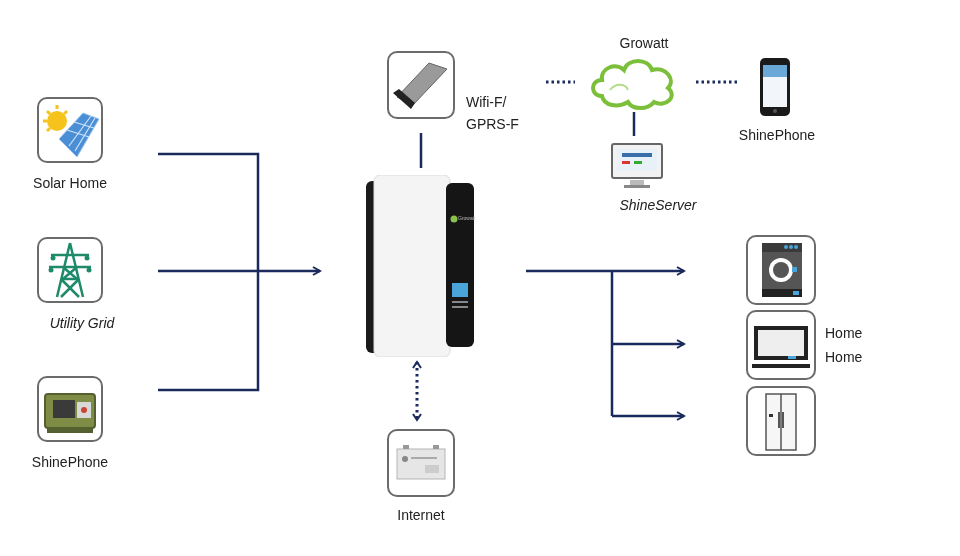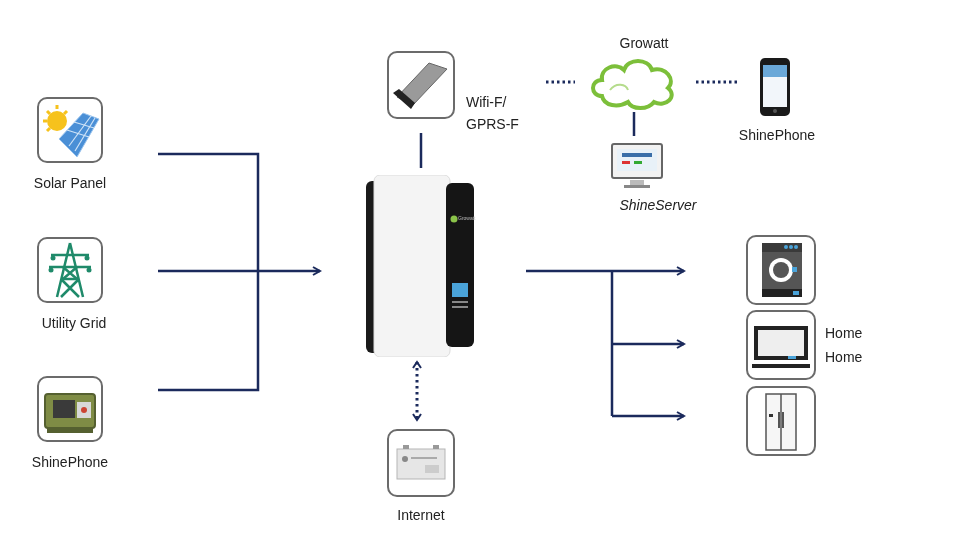--- a/index.html
+++ b/index.html
@@ -60,40 +60,40 @@
     </g>
     <polygon points="20,40 44,14 60,20 38,58" fill="#4a8fd6" stroke="#9bc4ee" stroke-width="1"></polygon>
     <g stroke="#cfe3f7" stroke-width="1.2">
       <line x1="28" y1="31" x2="50" y2="38"></line>
         <line x1="35" y1="23" x2="55" y2="29"></line>
       <line x1="30" y1="47" x2="52" y2="17"></line>
         <line x1="36" y1="52" x2="56" y2="19"></line>
     </g>
   </svg>
 </div>
-<div class="label center" style="left:70px;top:175px;">Solar Panel</div>
+<div class="label center" style="left:70px;top:175px;">Solar Home</div>
 
 <div class="tile" style="left:37px;top:237px;">
   <svg width="62" height="62">
     <g stroke="#1f8a6a" stroke-width="2.5" fill="none">
       <path d="M31,4 L18,58 M31,4 L44,58"></path>
       <line x1="12" y1="16" x2="50" y2="16"></line>
         <line x1="10" y1="28" x2="52" y2="28"></line>
       <line x1="22" y1="40" x2="40" y2="40"></line>
       <path d="M22,40 L40,58 M40,40 L22,58 M24,28 L38,40 M38,28 L24,40"></path>
     </g>
     <g fill="#1f8a6a">
         <circle cx="14" cy="19" r="2.5"></circle>
         <circle cx="48" cy="19" r="2.5"></circle>
         <circle cx="12" cy="31" r="2.5"></circle>
         <circle cx="50" cy="31" r="2.5"></circle>
       </g>
   </svg>
 </div>
-<div class="label center" style="left:74px;top:315px;">Utility Grid</div>
+<div class="label center" style="left:82px;top:315px;font-style:italic;">Utility Grid</div>
 
 <div class="tile" style="left:37px;top:376px;">
   <svg width="62" height="62">
     <rect x="6" y="16" width="50" height="34" rx="3" fill="#7f8c45" stroke="#556030" stroke-width="2"></rect>
     <rect x="14" y="22" width="22" height="18" fill="#3a3a3a"></rect>
     <rect x="38" y="24" width="14" height="16" fill="#d8d8d8"></rect>
     <circle cx="45" cy="32" r="3" fill="#c43"></circle>
     <rect x="8" y="50" width="46" height="5" fill="#556030"></rect>
   </svg>
 </div>

